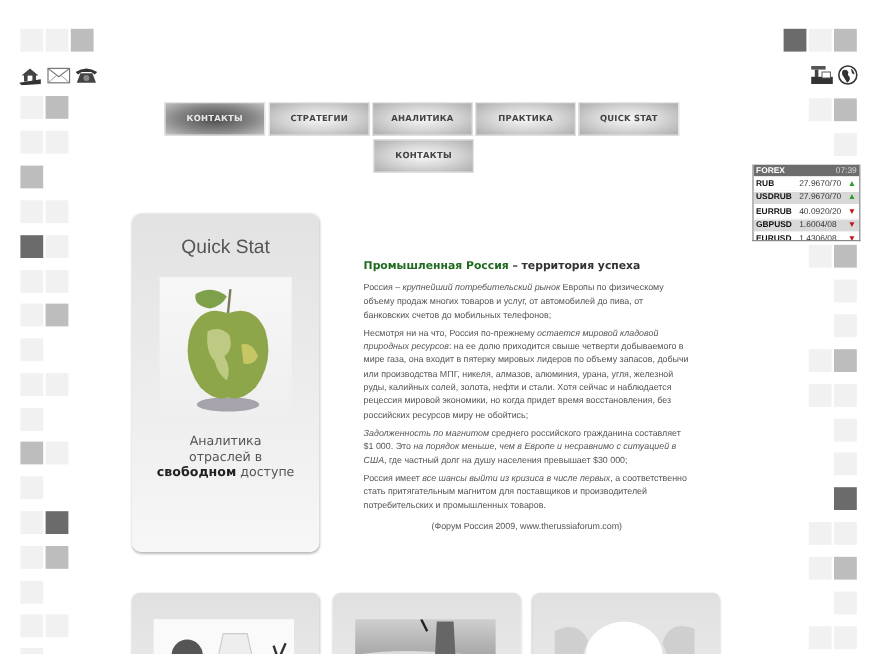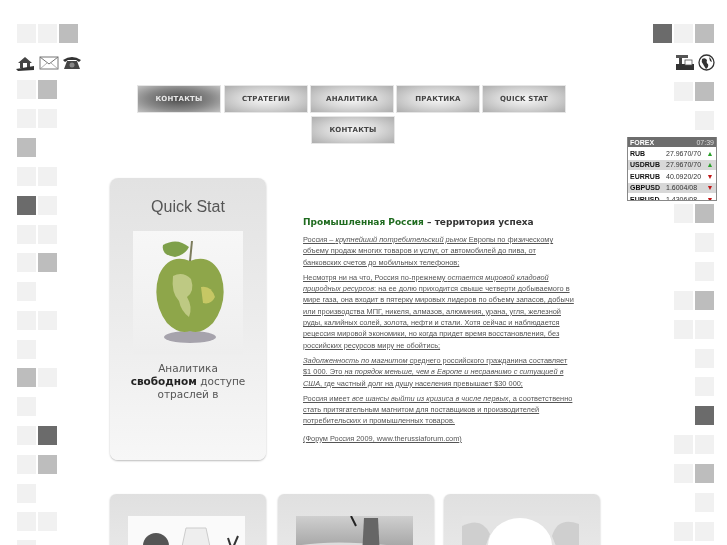--- a/index.html
+++ b/index.html
@@ -17,23 +17,23 @@
   .nav-btn.active{background:radial-gradient(ellipse at center,#4a4a4a 0%,#888 55%,#c7c7c7 100%);color:#e8e8e8;}
   .qs-card{position:absolute;left:110px;top:178px;width:156px;height:282px;border-radius:8px;
     background:linear-gradient(#e2e2e2 0%,#ececec 50%,#f7f7f7 100%);box-shadow:0 1px 2px #bbb;}
   .qs-title{position:absolute;left:0;top:20px;width:156px;text-align:center;font-family:"Liberation Sans",sans-serif;font-size:16px;color:#555;}
   .qs-img{position:absolute;left:23px;top:53px;width:110px;height:123px;background:linear-gradient(#f7f7f7,#eeeeee);}
   .qs-caption{position:absolute;left:0;top:184px;width:156px;text-align:center;font-family:"DejaVu Sans",sans-serif;font-size:10.5px;line-height:13px;color:#555;}
   .qs-caption b{color:#222;}
   .article{position:absolute;left:303px;top:216px;width:272px;font-family:"Liberation Sans",sans-serif;color:#555;font-size:7.4px;line-height:11.3px;}
   .article h1{margin:0 0 6px 0;font-size:9px;line-height:12px;color:#1f6b1f;font-weight:bold;font-family:"DejaVu Sans",sans-serif;}
   .article h1 .dark{color:#333;}
-  .article p{margin:0 0 4px 0;text-decoration:underline;}
+  .article p{margin:0 0 4px 0;}
   .article i{color:#555;}
-  .article .src{text-align:left;margin-top:6px;}
+  .article .src{text-align:center;margin-top:6px;}
   .forex{position:absolute;left:627px;top:137px;width:88px;height:63px;overflow:hidden;border:1px solid #888;border-top:none;background:#fff;font-family:"Liberation Sans",sans-serif;font-size:7px;}
   .forex .hdr{height:10px;background:#6d6d6d;color:#fff;display:flex;justify-content:space-between;align-items:center;padding:0 2px;font-weight:bold;}
   .forex .hdr .t{font-weight:normal;color:#ddd;}
   .forex .row{height:10.5px;display:flex;align-items:center;padding:0 2px;border-top:1px solid #fff;}
   .forex .row.alt{background:#d8d8d8;}
   .forex .row .c{width:36px;font-weight:bold;color:#111;}
   .forex .row .v{width:40px;color:#333;}
   .forex .row .a{width:8px;text-align:center;font-size:7px;}
   .up{color:#2aa02a;}
   .down{color:#c01818;}
@@ -211,22 +211,22 @@
       <ellipse cx="57" cy="106" rx="26" ry="6" fill="#6a6474" opacity="0.55"></ellipse>
       <path d="M57 30 Q78 22 88 44 Q96 70 80 92 Q68 104 57 100 Q46 104 34 92 Q18 70 26 44 Q36 22 57 30 Z" fill="#8ea64a"></path>
       <path d="M40 45 Q50 40 58 48 Q62 60 54 66 Q60 76 56 86 Q48 80 46 70 Q38 62 40 45 Z" fill="#c7cf8d" opacity="0.85"></path>
       <path d="M68 56 Q78 54 82 66 Q78 74 70 72 Z" fill="#d4cf6a" opacity="0.8"></path>
       <path d="M57 30 L59 10" stroke="#7c7c5c" stroke-width="2"></path>
       <path d="M56 16 Q44 6 30 14 Q28 24 42 26 Q52 24 56 16 Z" fill="#7ea04a"></path>
     </svg>
   </div>
   <div class="qs-caption">
     <div>Аналитика</div>
+    <div>отраслей в</div>
     <div><b>свободном</b><span> доступе</span></div>
-    <div>отраслей в</div>
   </div>
 </div>
 
 <div class="article">
   <h1><span>Промышленная Россия</span><span class="dark"> – территория успеха</span></h1>
   <p><span>Россия – </span><i>крупнейший потребительский рынок</i><span> Европы по физическому объему продаж многих товаров и услуг, от автомобилей до пива, от банковских счетов до мобильных телефонов;</span></p>
   <p><span>Несмотря ни на что, Россия по-прежнему </span><i>остается мировой кладовой природных ресурсов</i><span>: на ее долю приходится свыше четверти добываемого в мире газа, она входит в пятерку мировых лидеров по объему запасов, добычи или производства МПГ, никеля, алмазов, алюминия, урана, угля, железной руды, калийных солей, золота, нефти и стали. Хотя сейчас и наблюдается рецессия мировой экономики, но когда придет время восстановления, без российских ресурсов миру не обойтись;</span></p>
   <p><i>Задолженность по магнитом</i><span> среднего российского гражданина составляет $1 000. Это </span><i>на порядок меньше, чем в Европе и несравнимо с ситуацией в США</i><span>, где частный долг на душу населения превышает $30 000;</span></p>
   <p><span>Россия имеет </span><i>все шансы выйти из кризиса в числе первых</i><span>, а соответственно стать притягательным магнитом для поставщиков и производителей потребительских и промышленных товаров.</span></p>
   <p class="src">(Форум Россия 2009, www.therussiaforum.com)</p>

